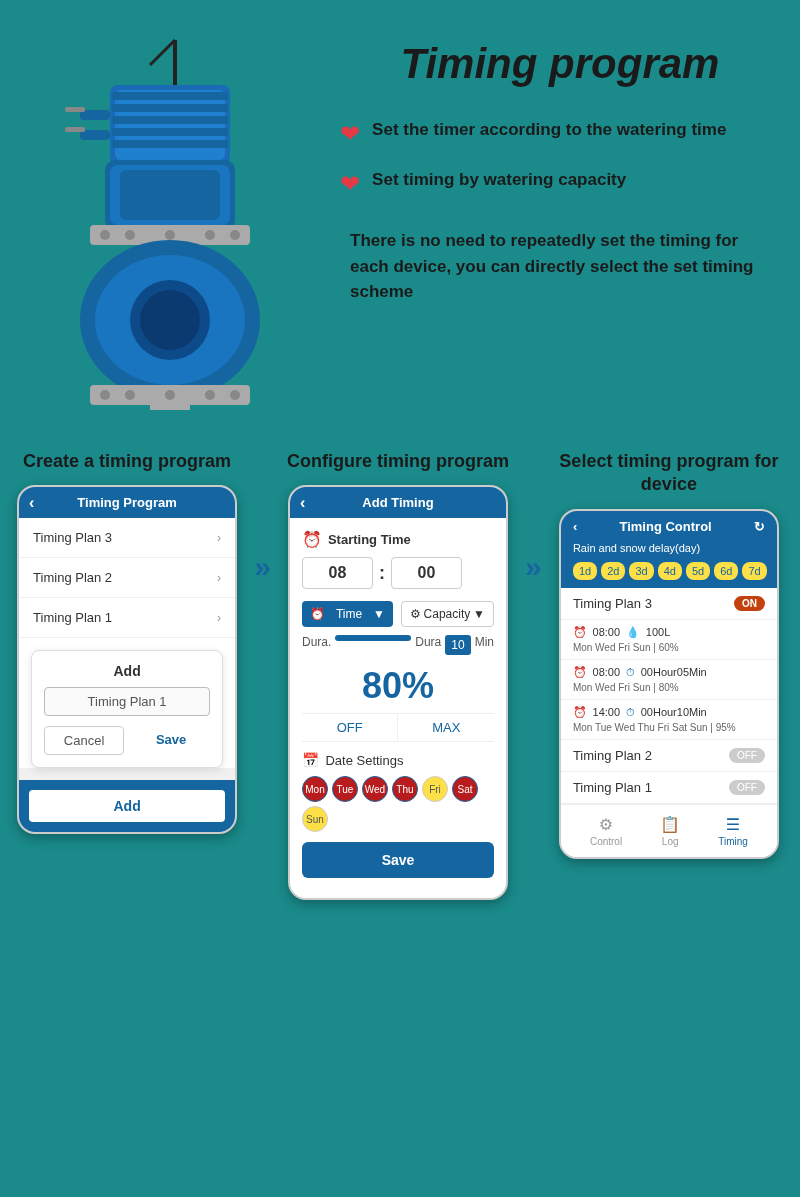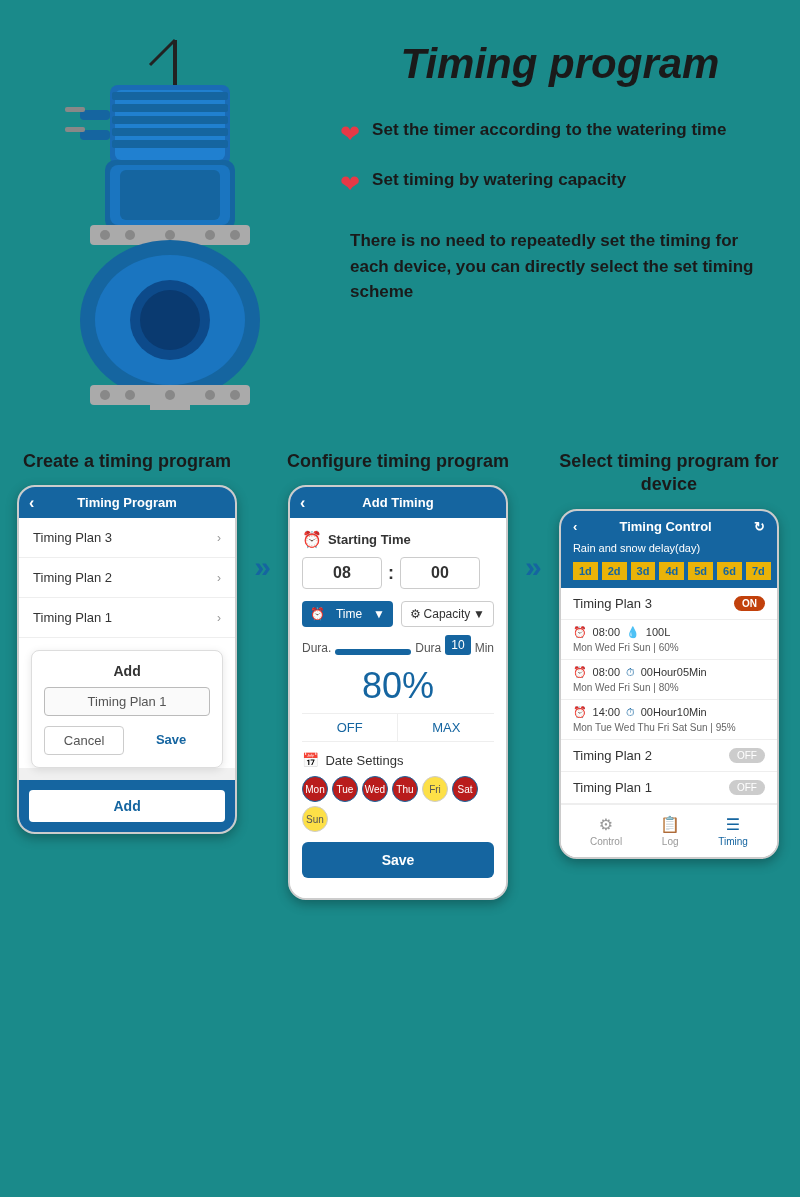--- a/index.html
+++ b/index.html
@@ -244,21 +244,21 @@
 
     .time-box {
       background: white;
       border: 1px solid #ccc;
       border-radius: 4px;
       padding: 6px 12px;
       font-size: 16px;
       font-weight: bold;
       color: #333;
       text-align: center;
-      width: 80px;
+      width: 71px;
     }
 
     .time-colon {
       font-size: 18px;
       font-weight: bold;
       color: #333;
     }
 
     .mode-row {
       display: flex;
@@ -286,21 +286,21 @@
       border-radius: 4px;
       padding: 5px 8px;
       font-size: 12px;
       display: flex;
       align-items: center;
       justify-content: space-between;
     }
 
     .duration-row {
       display: flex;
-      align-items: flex-end;
+      align-items: flex-start;
       gap: 4px;
       font-size: 12px;
       color: #555;
       margin-bottom: 10px;
     }
 
     .dura-label {
       font-size: 12px;
       color: #555;
     }
@@ -323,21 +323,21 @@
       background: #1565a0;
       color: white;
       border-radius: 3px;
       padding: 3px 6px;
       font-size: 12px;
     }
 
     .percent-display {
       text-align: center;
       font-size: 36px;
-      font-weight: normal;
+      font-weight: bold;
       color: #1565a0;
       margin: 6px 0;
     }
 
     .off-max-row {
       display: flex;
       border-top: 1px solid #eee;
       border-bottom: 1px solid #eee;
       margin-bottom: 10px;
     }
@@ -420,26 +420,26 @@
     }
 
     .delay-days {
       display: flex;
       gap: 4px;
       padding: 0 12px 8px;
       background: #1565a0;
     }
 
     .delay-day-btn {
-      background: #eab308;
+      background: #fde047;
       color: #1565a0;
-      border-radius: 0;
+      border-radius: 8px;
       padding: 3px 6px;
       font-size: 11px;
-      font-weight: bold;
+      font-weight: normal;
     }
 
     .tc-body {
       background: white;
       padding: 0;
     }
 
     .plan-row {
       display: flex;
       justify-content: space-between;

